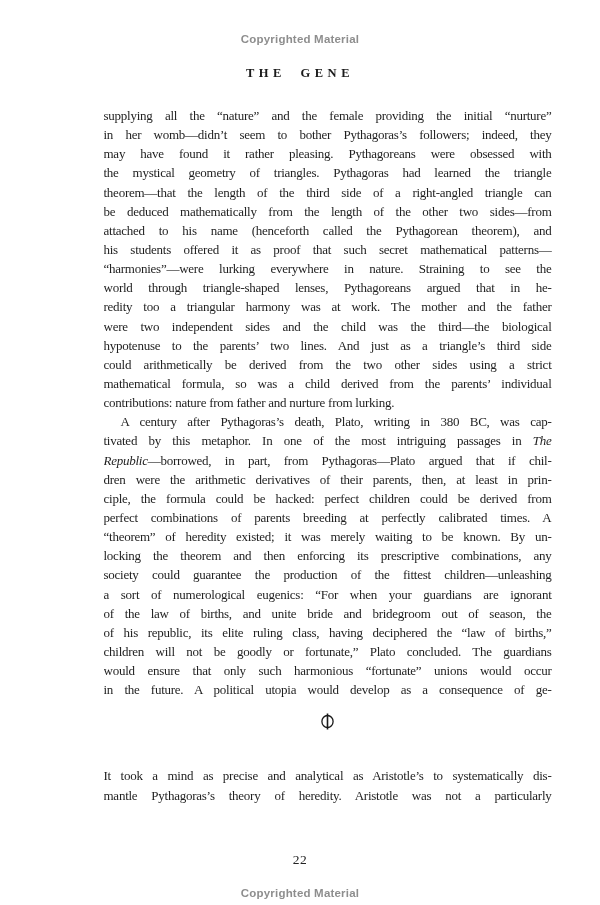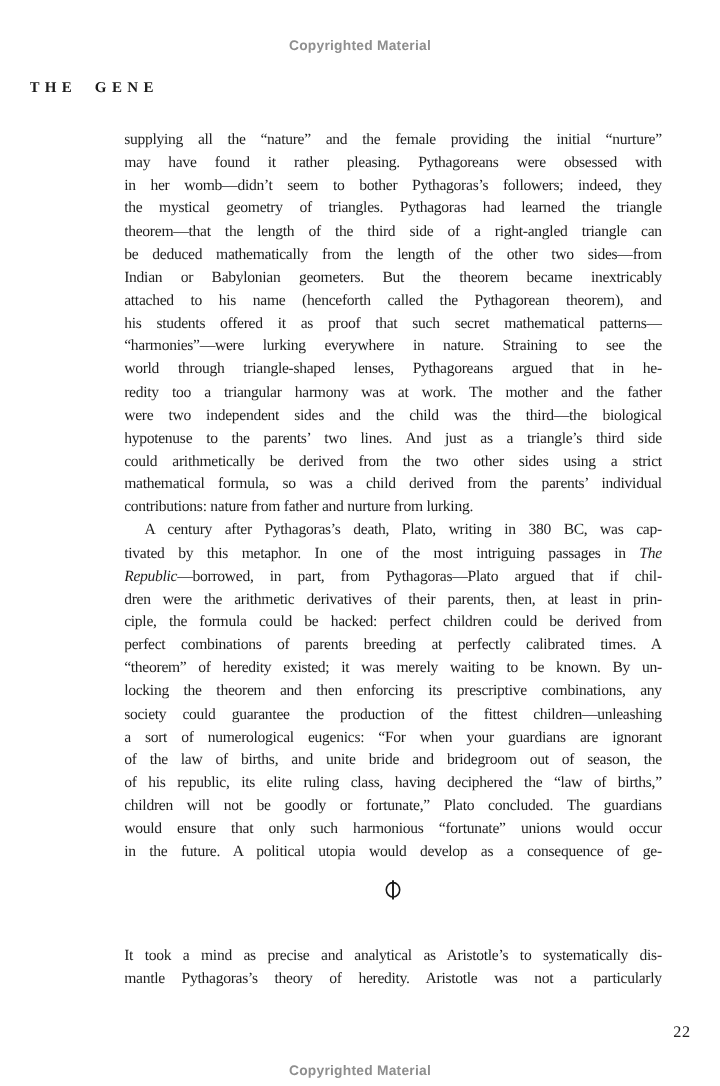--- a/index.html
+++ b/index.html
@@ -8,60 +8,59 @@
     font-family:"Liberation Serif",serif;overflow:hidden;margin:16px auto;
   }
   .copyright{
     position:absolute;left:0;width:100%;text-align:center;
     font-family:"Liberation Sans",sans-serif;font-weight:bold;
     font-size:11.5px;color:#8e8e8e;letter-spacing:0.2px;
   }
   .copyright.top{top:17px;}
   .copyright.bottom{top:871px;}
   .running-title{
-    position:absolute;top:50px;left:0;width:100%;text-align:left;
+    position:absolute;top:50px;left:0;width:100%;text-align:center;
     font-family:"Liberation Serif",serif;font-size:12.5px;font-weight:bold;
     letter-spacing:4.5px;word-spacing:7px;color:#1b1b1b;
   }
   .text-block{
     position:absolute;left:79px;top:90px;width:448px;
     color:#1e1e1e;font-size:13px;line-height:19.15px;letter-spacing:-0.25px;
   }
   .line{
     text-align:justify;text-align-last:justify;
     height:19.15px;overflow:hidden;
   }
   .line.flush{text-align-last:left;}
   .line.indent{text-indent:17px;}
   .divider{height:17px;margin:14px 0 36px;text-align:center;}
   .divider svg{display:inline-block;vertical-align:top;}
   .page-number{
-    position:absolute;top:836px;left:0;width:100%;text-align:right;
+    position:absolute;top:836px;left:0;width:100%;text-align:center;
     font-size:13.5px;color:#222222;letter-spacing:0.5px;
   }
 </style>
 </head>
 <body>
 
 <div class="page">
 
   <div class="copyright top">Copyrighted Material</div>
 
   <div class="running-title">THE GENE</div>
 
   <div class="text-block">
 
     <div class="para">
         <div class="line">supplying all the “nature” and the female providing the initial “nurture”</div>
+        <div class="line">in her womb—didn’t seem to bother Pythagoras’s followers; indeed, they</div>
         <div class="line">may have found it rather pleasing. Pythagoreans were obsessed with</div>
-        <div class="line">in her womb—didn’t seem to bother Pythagoras’s followers; indeed, they</div>
         <div class="line">the mystical geometry of triangles. Pythagoras had learned the triangle</div>
         <div class="line">theorem—that the length of the third side of a right-angled triangle can</div>
         <div class="line">be deduced mathematically from the length of the other two sides—from</div>
-        <div class="line">Indian or Babylonian geometers. But the theorem became inextricably</div>
         <div class="line">attached to his name (henceforth called the Pythagorean theorem), and</div>
         <div class="line">his students offered it as proof that such secret mathematical patterns—</div>
         <div class="line">“harmonies”—were lurking everywhere in nature. Straining to see the</div>
         <div class="line">world through triangle-shaped lenses, Pythagoreans argued that in he-</div>
         <div class="line">redity too a triangular harmony was at work. The mother and the father</div>
         <div class="line">were two independent sides and the child was the third—the biological</div>
         <div class="line">hypotenuse to the parents’ two lines. And just as a triangle’s third side</div>
         <div class="line">could arithmetically be derived from the two other sides using a strict</div>
         <div class="line">mathematical formula, so was a child derived from the parents’ individual</div>
         <div class="line flush">contributions: nature from father and nurture from lurking.</div>

